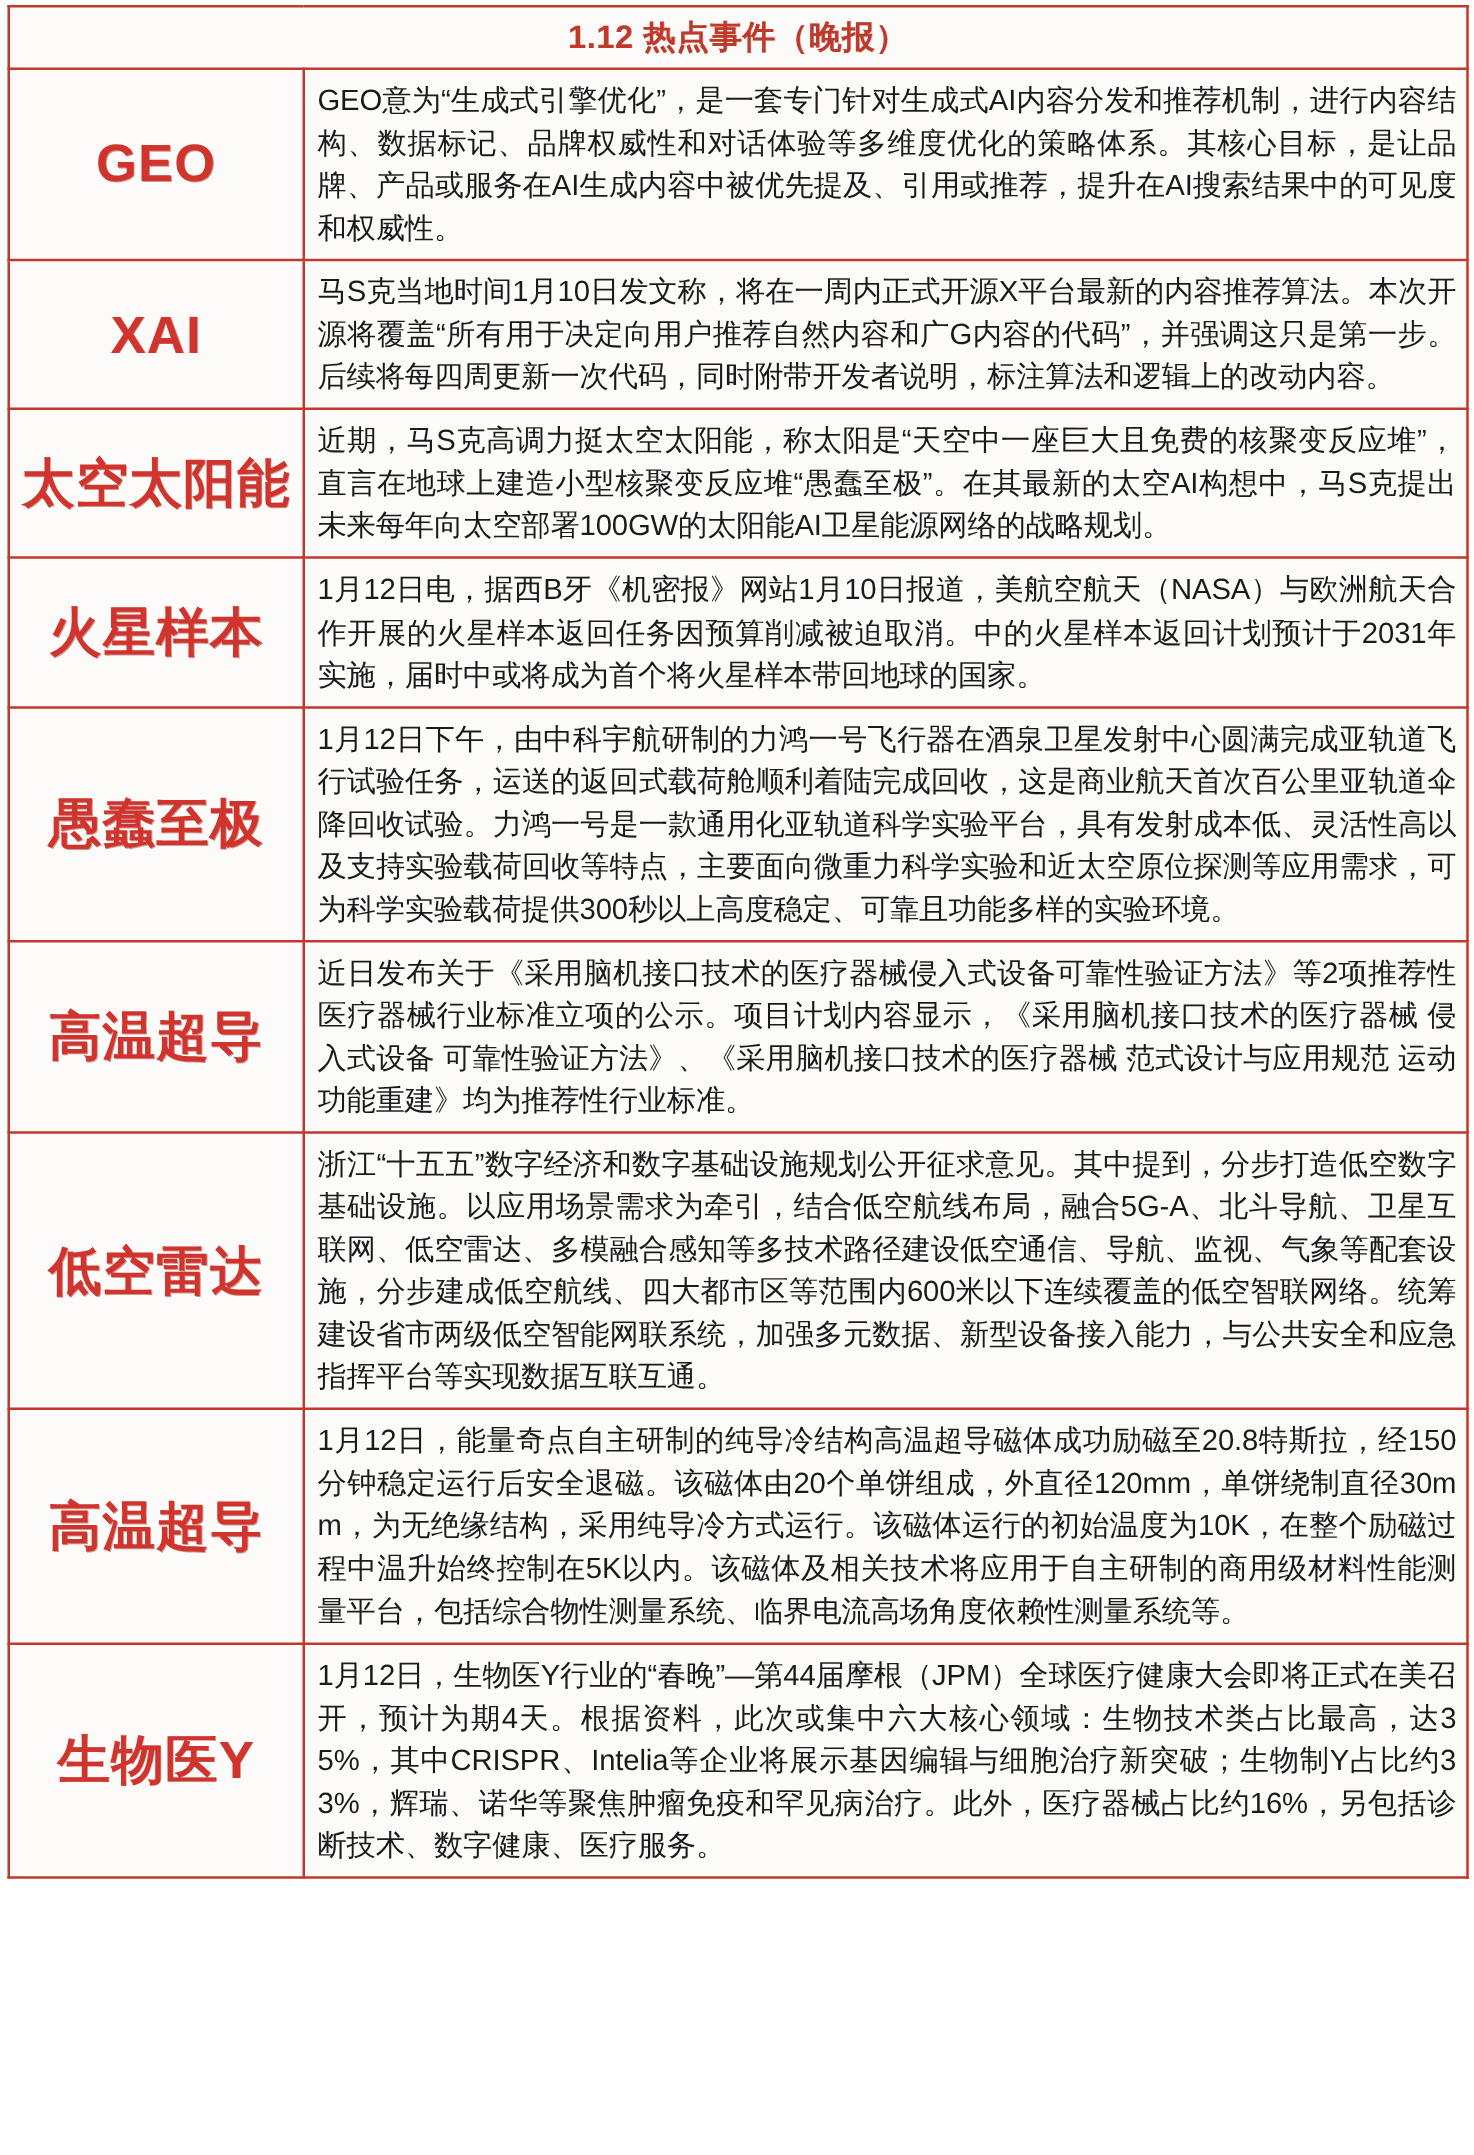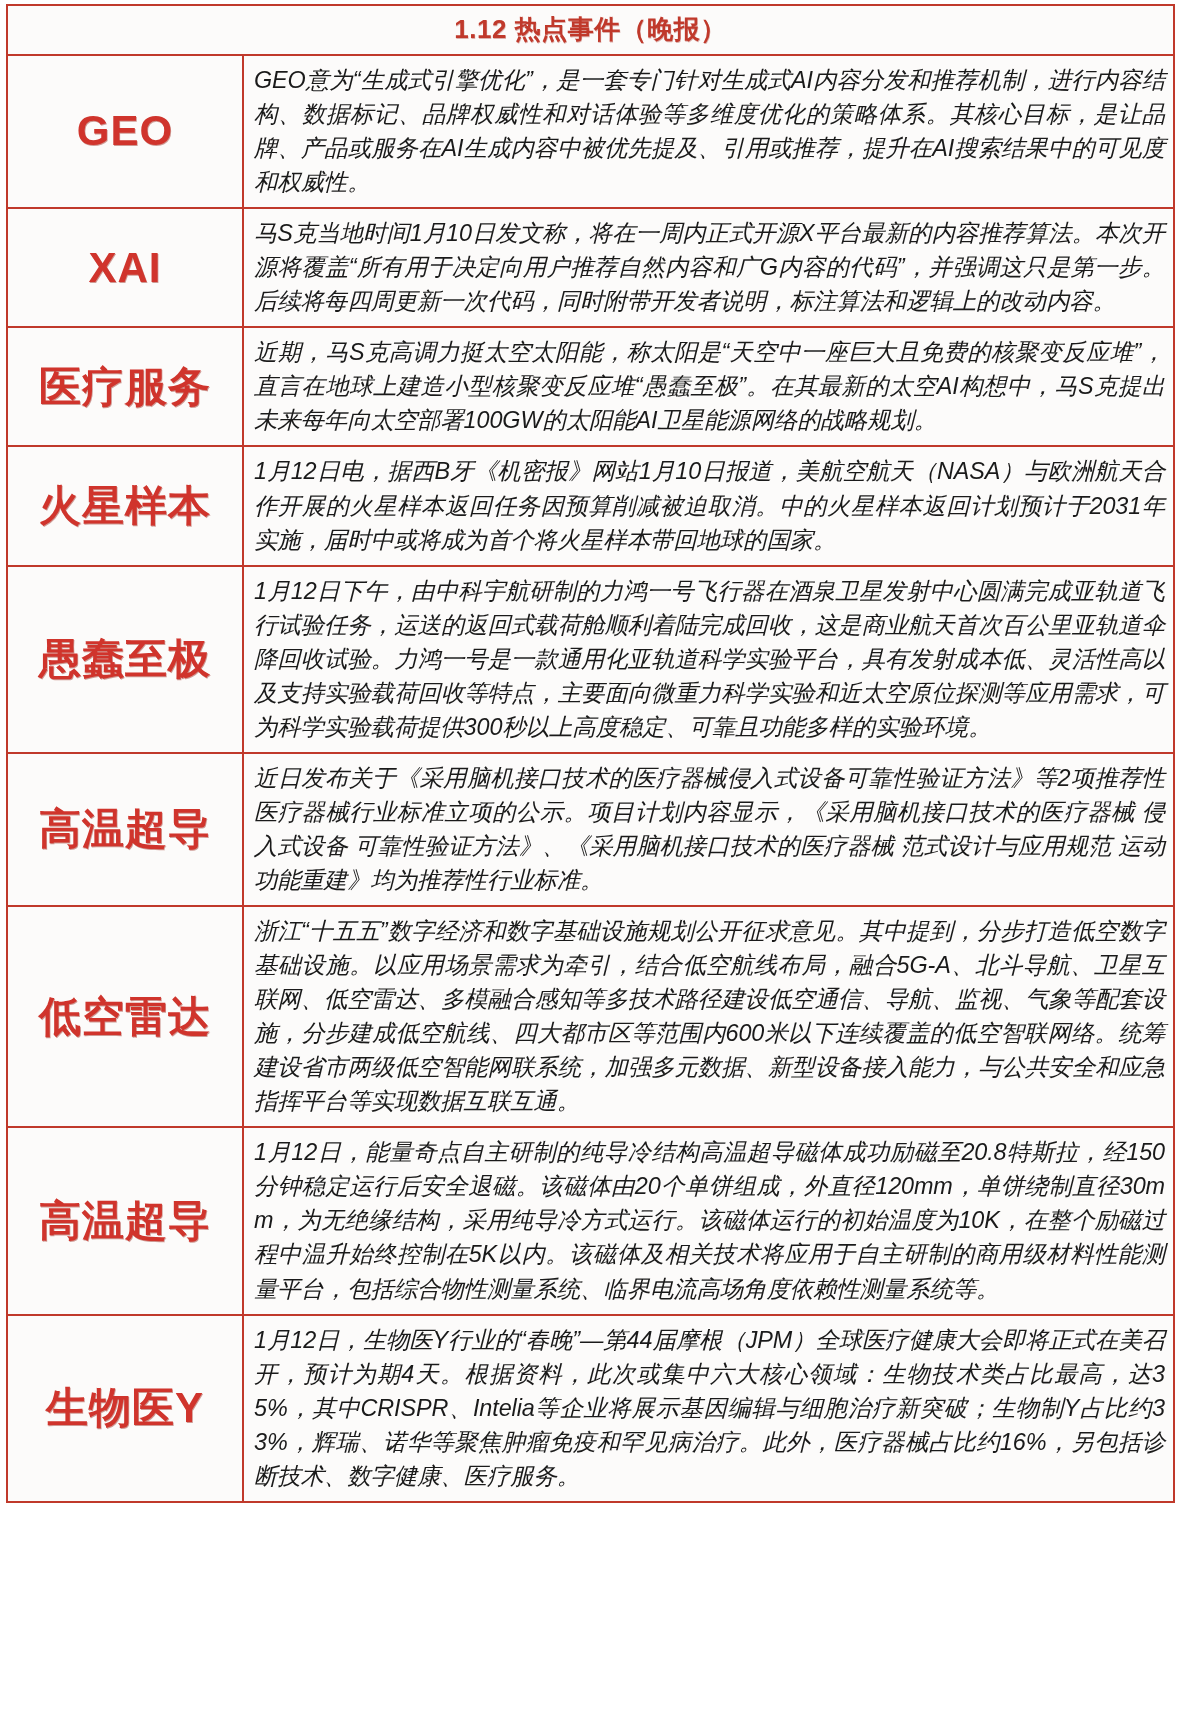--- a/index.html
+++ b/index.html
@@ -64,21 +64,20 @@
     letter-spacing: 1px;
     line-height: 1.15;
     text-shadow: 0.7px 0.7px 0 rgba(150,35,25,0.45);
     white-space: nowrap;
   }
 
   
   .body-cell {
     padding: 7px 8px 8px 10px;
     vertical-align: top;
-    font-style: italic;
   }
   .body-text {
     color: #1a1a1a;
     font-size: 23.4px;
     line-height: 1.455;
     text-align: justify;
     text-justify: inter-ideograph;
     letter-spacing: -0.1px;
     word-break: break-all;
     font-family: "Liberation Sans", "DejaVu Sans", sans-serif;
@@ -105,21 +104,21 @@
             <div class="body-text">GEO意为“生成式引擎优化”，是一套专门针对生成式AI内容分发和推荐机制，进行内容结构、数据标记、品牌权威性和对话体验等多维度优化的策略体系。其核心目标，是让品牌、产品或服务在AI生成内容中被优先提及、引用或推荐，提升在AI搜索结果中的可见度和权威性。</div>
           </td>
         </tr>
         <tr>
           <td class="label-cell"><span class="label-text">XAI</span></td>
           <td class="body-cell">
             <div class="body-text">马S克当地时间1月10日发文称，将在一周内正式开源X平台最新的内容推荐算法。本次开源将覆盖“所有用于决定向用户推荐自然内容和广G内容的代码”，并强调这只是第一步。后续将每四周更新一次代码，同时附带开发者说明，标注算法和逻辑上的改动内容。</div>
           </td>
         </tr>
         <tr>
-          <td class="label-cell"><span class="label-text">医疗服务</span></td>
+          <td class="label-cell"><span class="label-text">太空太阳能</span></td>
           <td class="body-cell">
             <div class="body-text">近期，马S克高调力挺太空太阳能，称太阳是“天空中一座巨大且免费的核聚变反应堆”，直言在地球上建造小型核聚变反应堆“愚蠢至极”。在其最新的太空AI构想中，马S克提出未来每年向太空部署100GW的太阳能AI卫星能源网络的战略规划。</div>
           </td>
         </tr>
         <tr>
           <td class="label-cell"><span class="label-text">火星样本</span></td>
           <td class="body-cell">
             <div class="body-text">1月12日电，据西B牙《机密报》网站1月10日报道，美航空航天（NASA）与欧洲航天合作开展的火星样本返回任务因预算削减被迫取消。中的火星样本返回计划预计于2031年实施，届时中或将成为首个将火星样本带回地球的国家。</div>
           </td>
         </tr>

